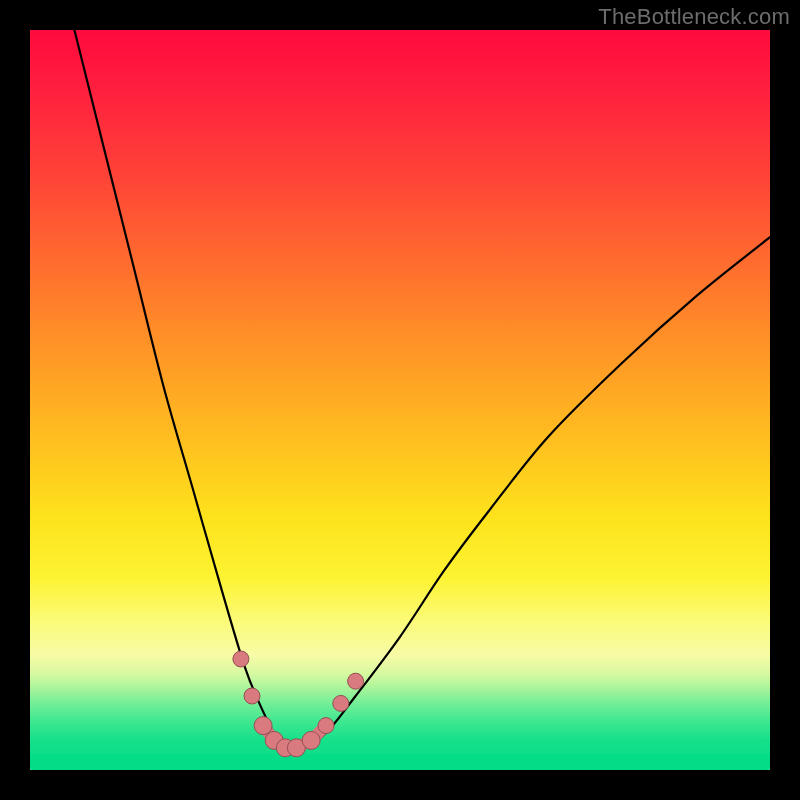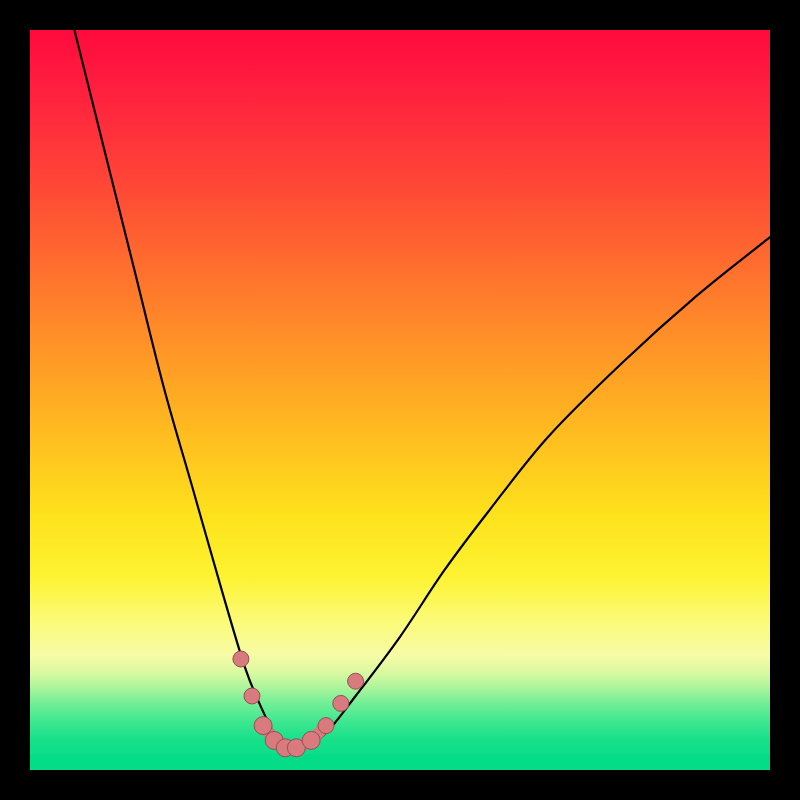--- a/index.html
+++ b/index.html
@@ -86,20 +86,21 @@
     color: #6c6c6c;
     letter-spacing: 0.2px;
     user-select: none;
   }
 </style>
 </head>
 <body>
 
 <div class="stage">
 
+  <div class="watermark">TheBottleneck.com</div>
 
   <div class="plot">
     <div class="gradient-bg"></div>
     <div class="bottom-strip"></div>
     <svg class="overlay" viewBox="0 0 740 740">
       <path id="curve-path" class="curve" d="M 44.4 0 C 49.33333333333333 19.73333333333333, 64.13333333333333 78.93333333333331, 74 118.39999999999998 C 83.86666666666667 157.86666666666665, 93.73333333333335 197.3333333333333, 103.60000000000001 236.79999999999995 C 113.46666666666667 276.26666666666665, 123.33333333333331 318.2, 133.2 355.2 C 143.06666666666666 392.2, 152.93333333333334 424.26666666666665, 162.8 458.8 C 172.66666666666669 493.33333333333337, 183.76666666666668 532.8, 192.4 562.4 C 201.03333333333333 592, 208.43333333333334 617.9, 214.6 636.4 C 220.76666666666665 654.9, 224.46666666666667 662.3, 229.4 673.4 C 234.33333333333334 684.5, 239.26666666666668 695.6, 244.20000000000002 703 C 249.13333333333335 710.4, 254.06666666666666 715.3333333333333, 259 717.8 C 263.93333333333334 720.2666666666667, 267.6333333333333 720.2666666666667, 273.8 717.8 C 279.9666666666667 715.3333333333333, 287.3666666666667 711.6333333333333, 296 703 C 304.6333333333333 694.3666666666667, 313.2666666666667 682.0333333333333, 325.6 666 C 337.93333333333334 649.9666666666667, 355.2 627.7666666666667, 370 606.8 C 384.8 585.8333333333333, 399.6 561.1666666666667, 414.40000000000003 540.2 C 429.20000000000005 519.2333333333333, 441.53333333333336 503.2, 458.8 481 C 476.06666666666666 458.8, 495.8 431.6666666666667, 518 407 C 540.2 382.3333333333333, 567.3333333333334 356.4333333333333, 592 332.99999999999994 C 616.6666666666666 309.5666666666666, 641.3333333333334 287.3666666666666, 666 266.4 C 690.6666666666666 245.43333333333334, 727.6666666666666 217.0666666666667, 740 207.20000000000005"></path>
       <path id="trough-path" class="trough" d="M 233.1 695.6 L 244.20000000000002 710.4 L 255.29999999999998 717.8 L 266.4 717.8 L 281.2 710.4 L 296 695.6"></path>
       <g id="markers">
           <circle cx="210.89999999999998" cy="629" r="8" class="marker"></circle>
           <circle cx="222" cy="666" r="8" class="marker"></circle>

